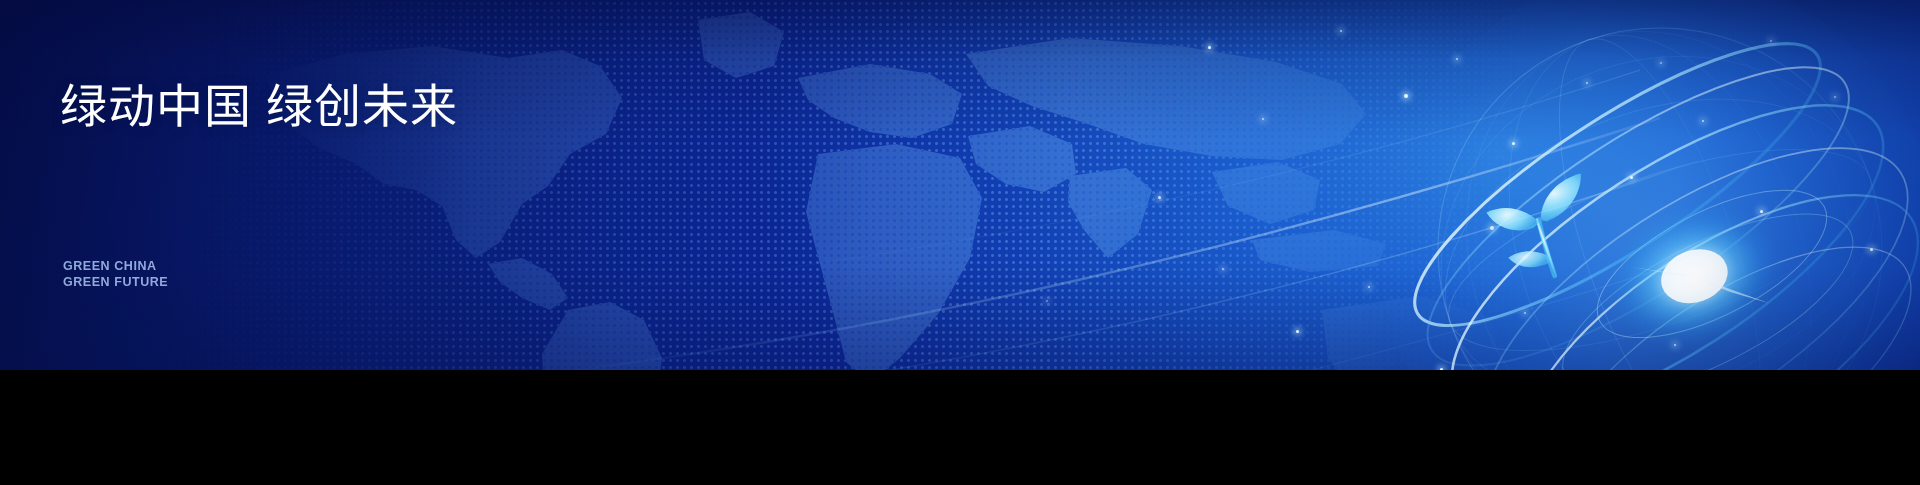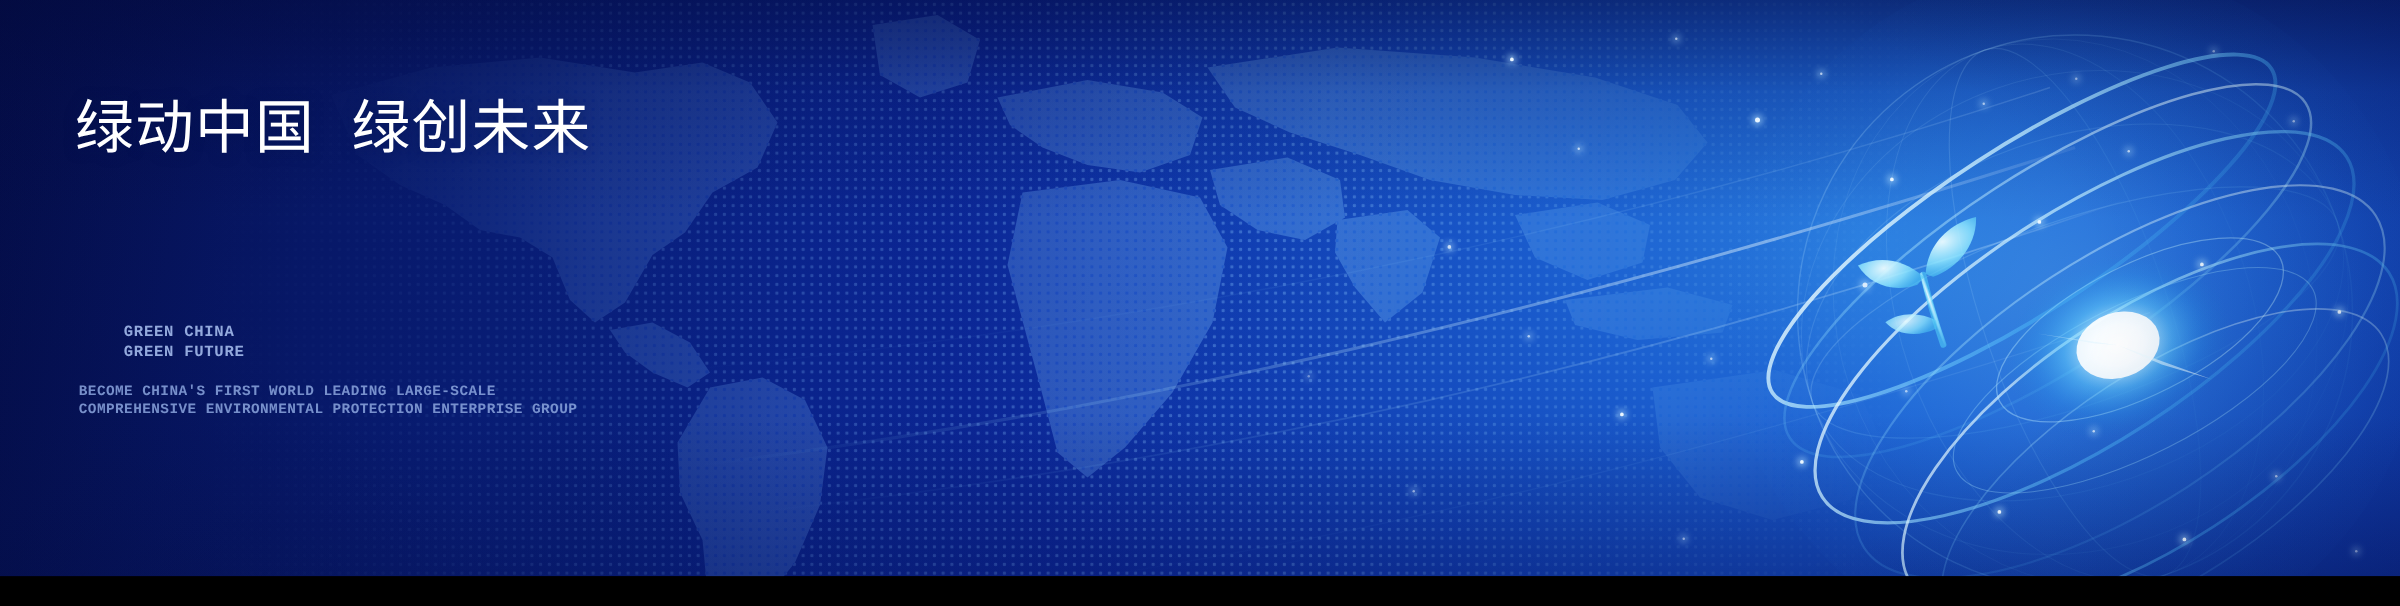--- a/index.html
+++ b/index.html
@@ -6,23 +6,23 @@
   html, body {
     margin: 0;
     padding: 0;
     background: #000;
   }
   * { box-sizing: border-box; }
 
   .banner {
     position: relative;
     width: 1920px;
-    height: 461px;
+    height: 370px;
     overflow: hidden;
-    font-family: Liberation Mono, monospace;
+    font-family: Liberation Sans, sans-serif;
     background: #0a1d8c;
   }
 
   
   .bg-base {
     position: absolute; inset: 0;
     background:
       radial-gradient(ellipse 1100px 700px at 78% 42%,
           #2a7ddd 0%, #1b5fd0 22%, #1140b4 45%, #0b2596 68%, #081d7e 100%);
   }
@@ -135,21 +135,20 @@
     left: 3px; top: 258px;
   }
   .tagline div {
     font-size: 12.5px;
     line-height: 16px;
     font-weight: 700;
     letter-spacing: 0.55px;
     color: #9fb6e8;
     opacity: 0.92;
     white-space: nowrap;
-    margin-left: 36px;
   }
 
   .subcopy {
     position: absolute;
     left: 3px; top: 307px;
   }
   .subcopy div {
     font-size: 11.5px;
     line-height: 14px;
     font-weight: 700;
@@ -353,19 +352,15 @@
 
     <div class="headline">
       <div class="headline-line l1">绿动中国 绿创未来</div>
     </div>
 
     <div class="tagline">
       <div>GREEN CHINA</div>
       <div>GREEN FUTURE</div>
     </div>
 
-    <div class="subcopy">
-      <div>BECOME CHINA'S FIRST WORLD LEADING LARGE-SCALE</div>
-      <div>COMPREHENSIVE ENVIRONMENTAL PROTECTION ENTERPRISE GROUP</div>
-    </div>
 
   </div>
 </div>
 
 </body></html>

